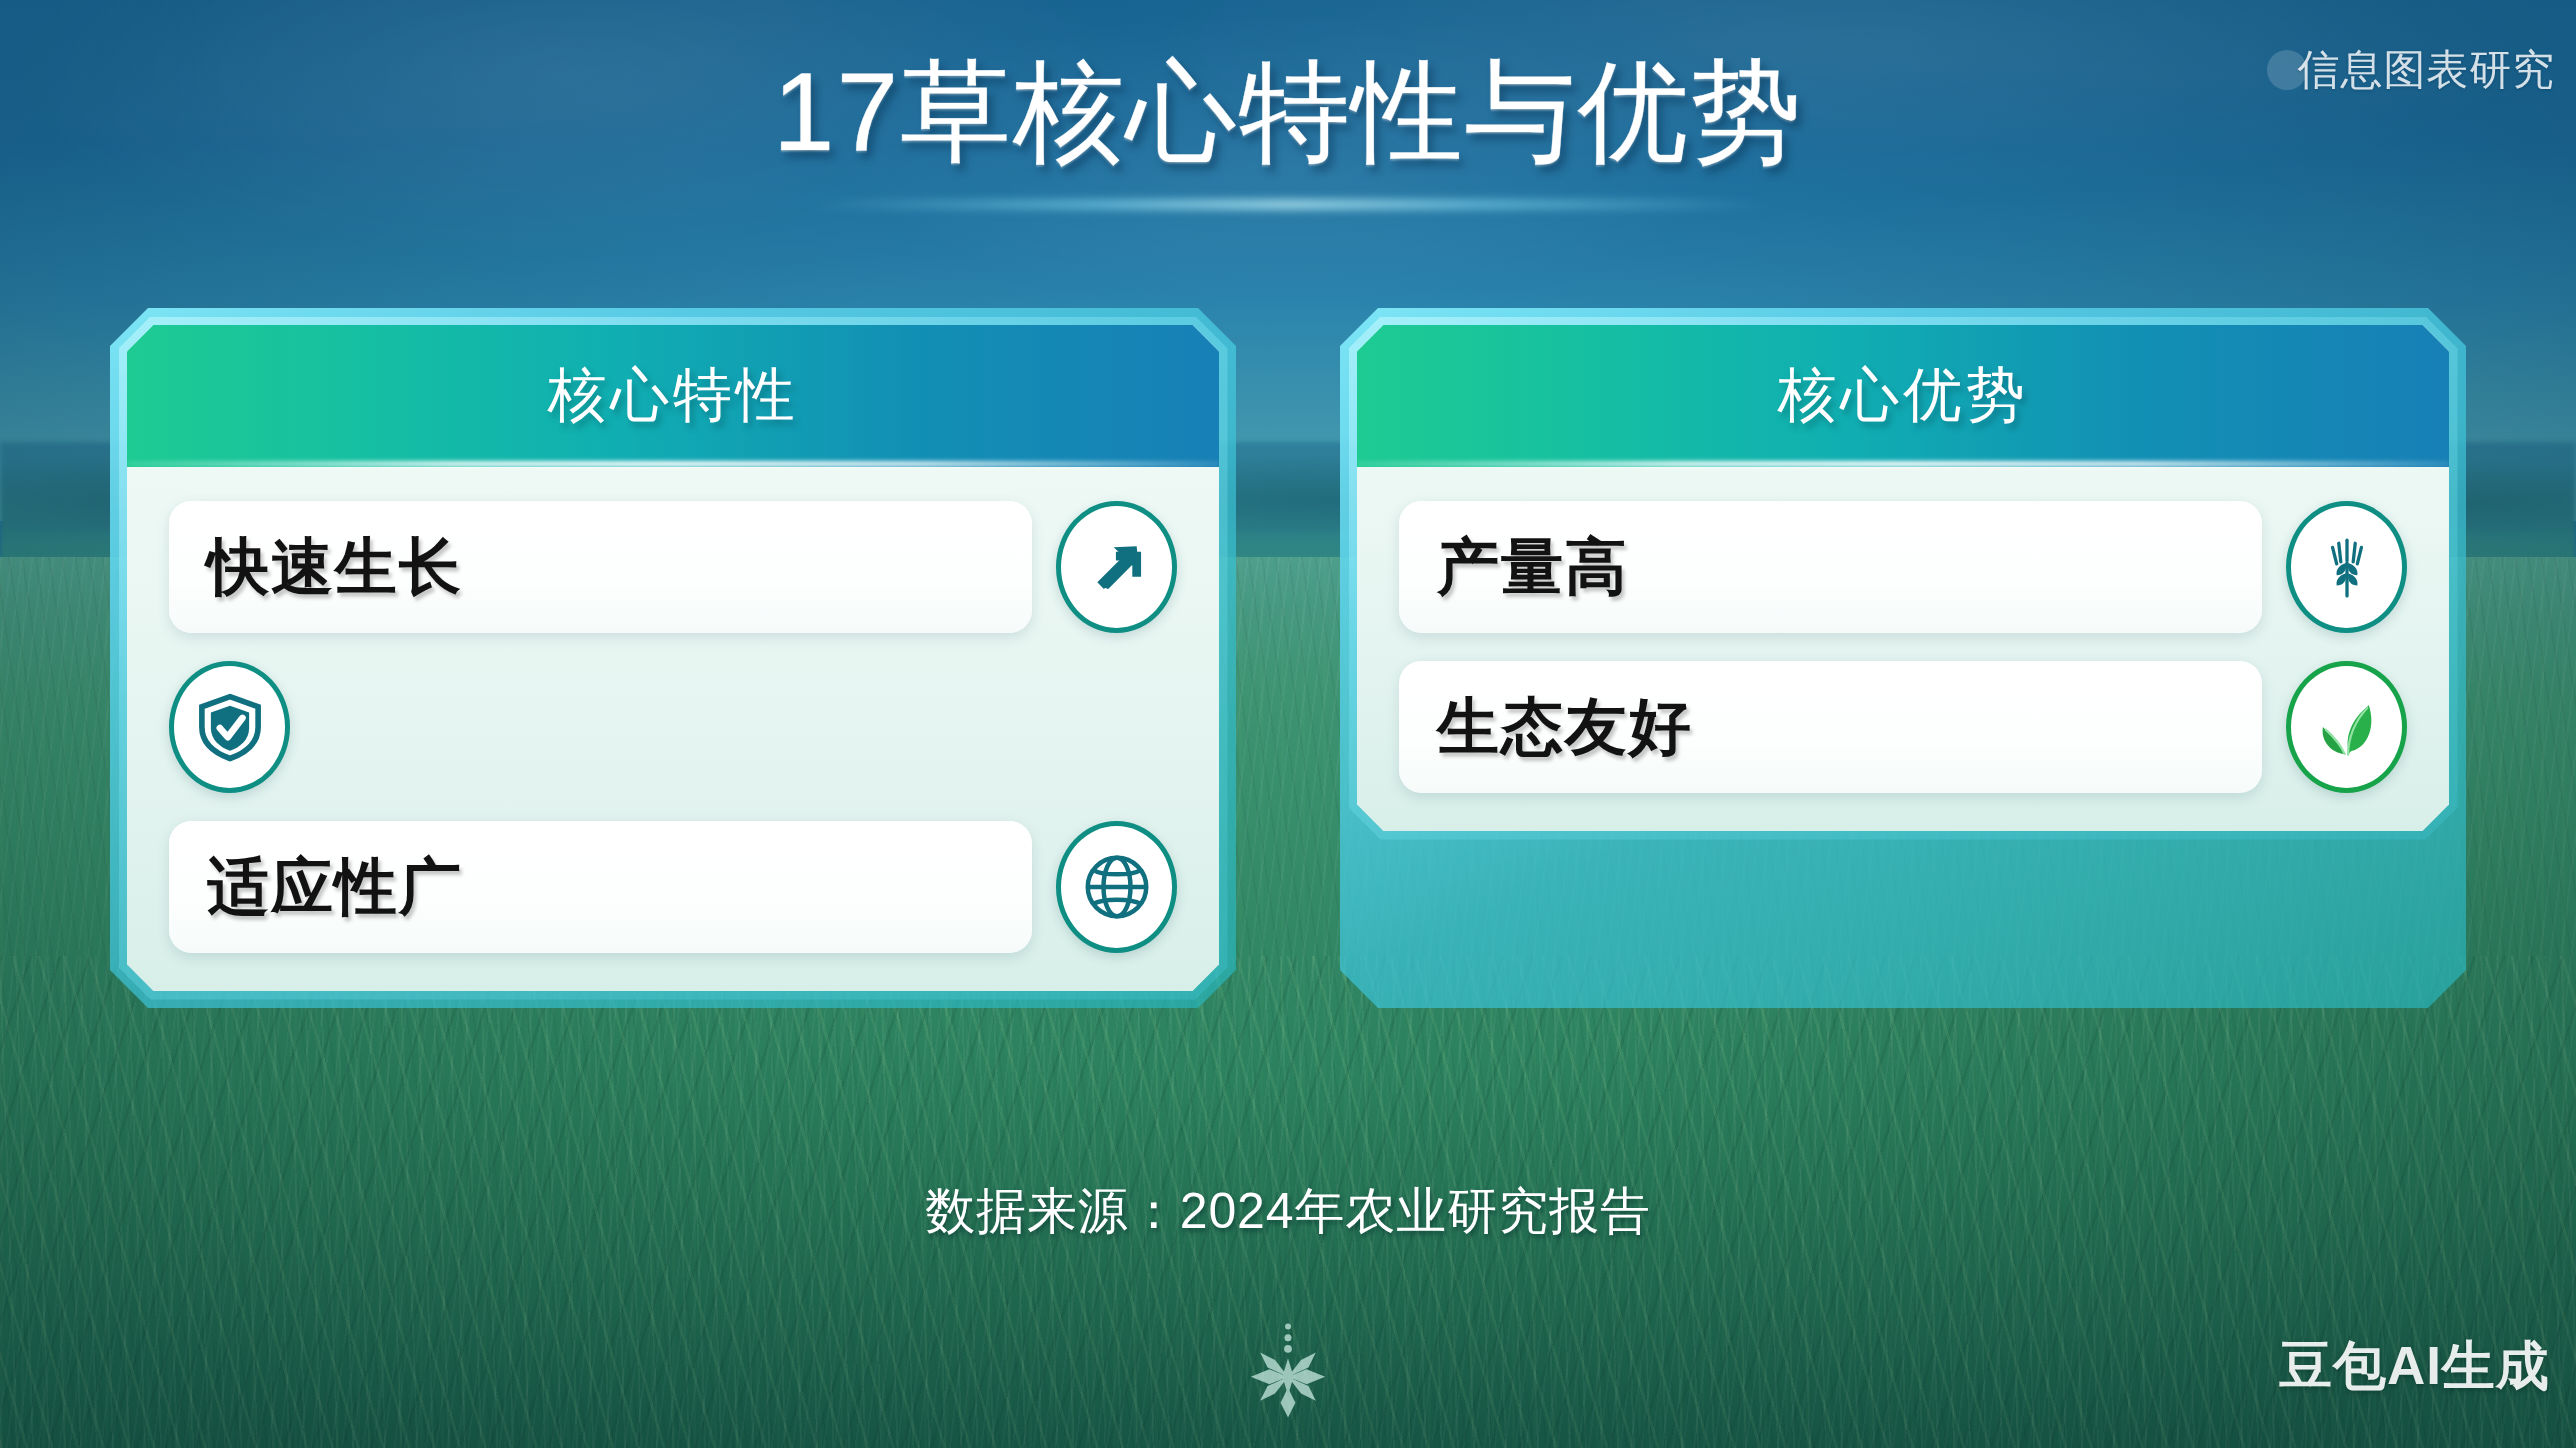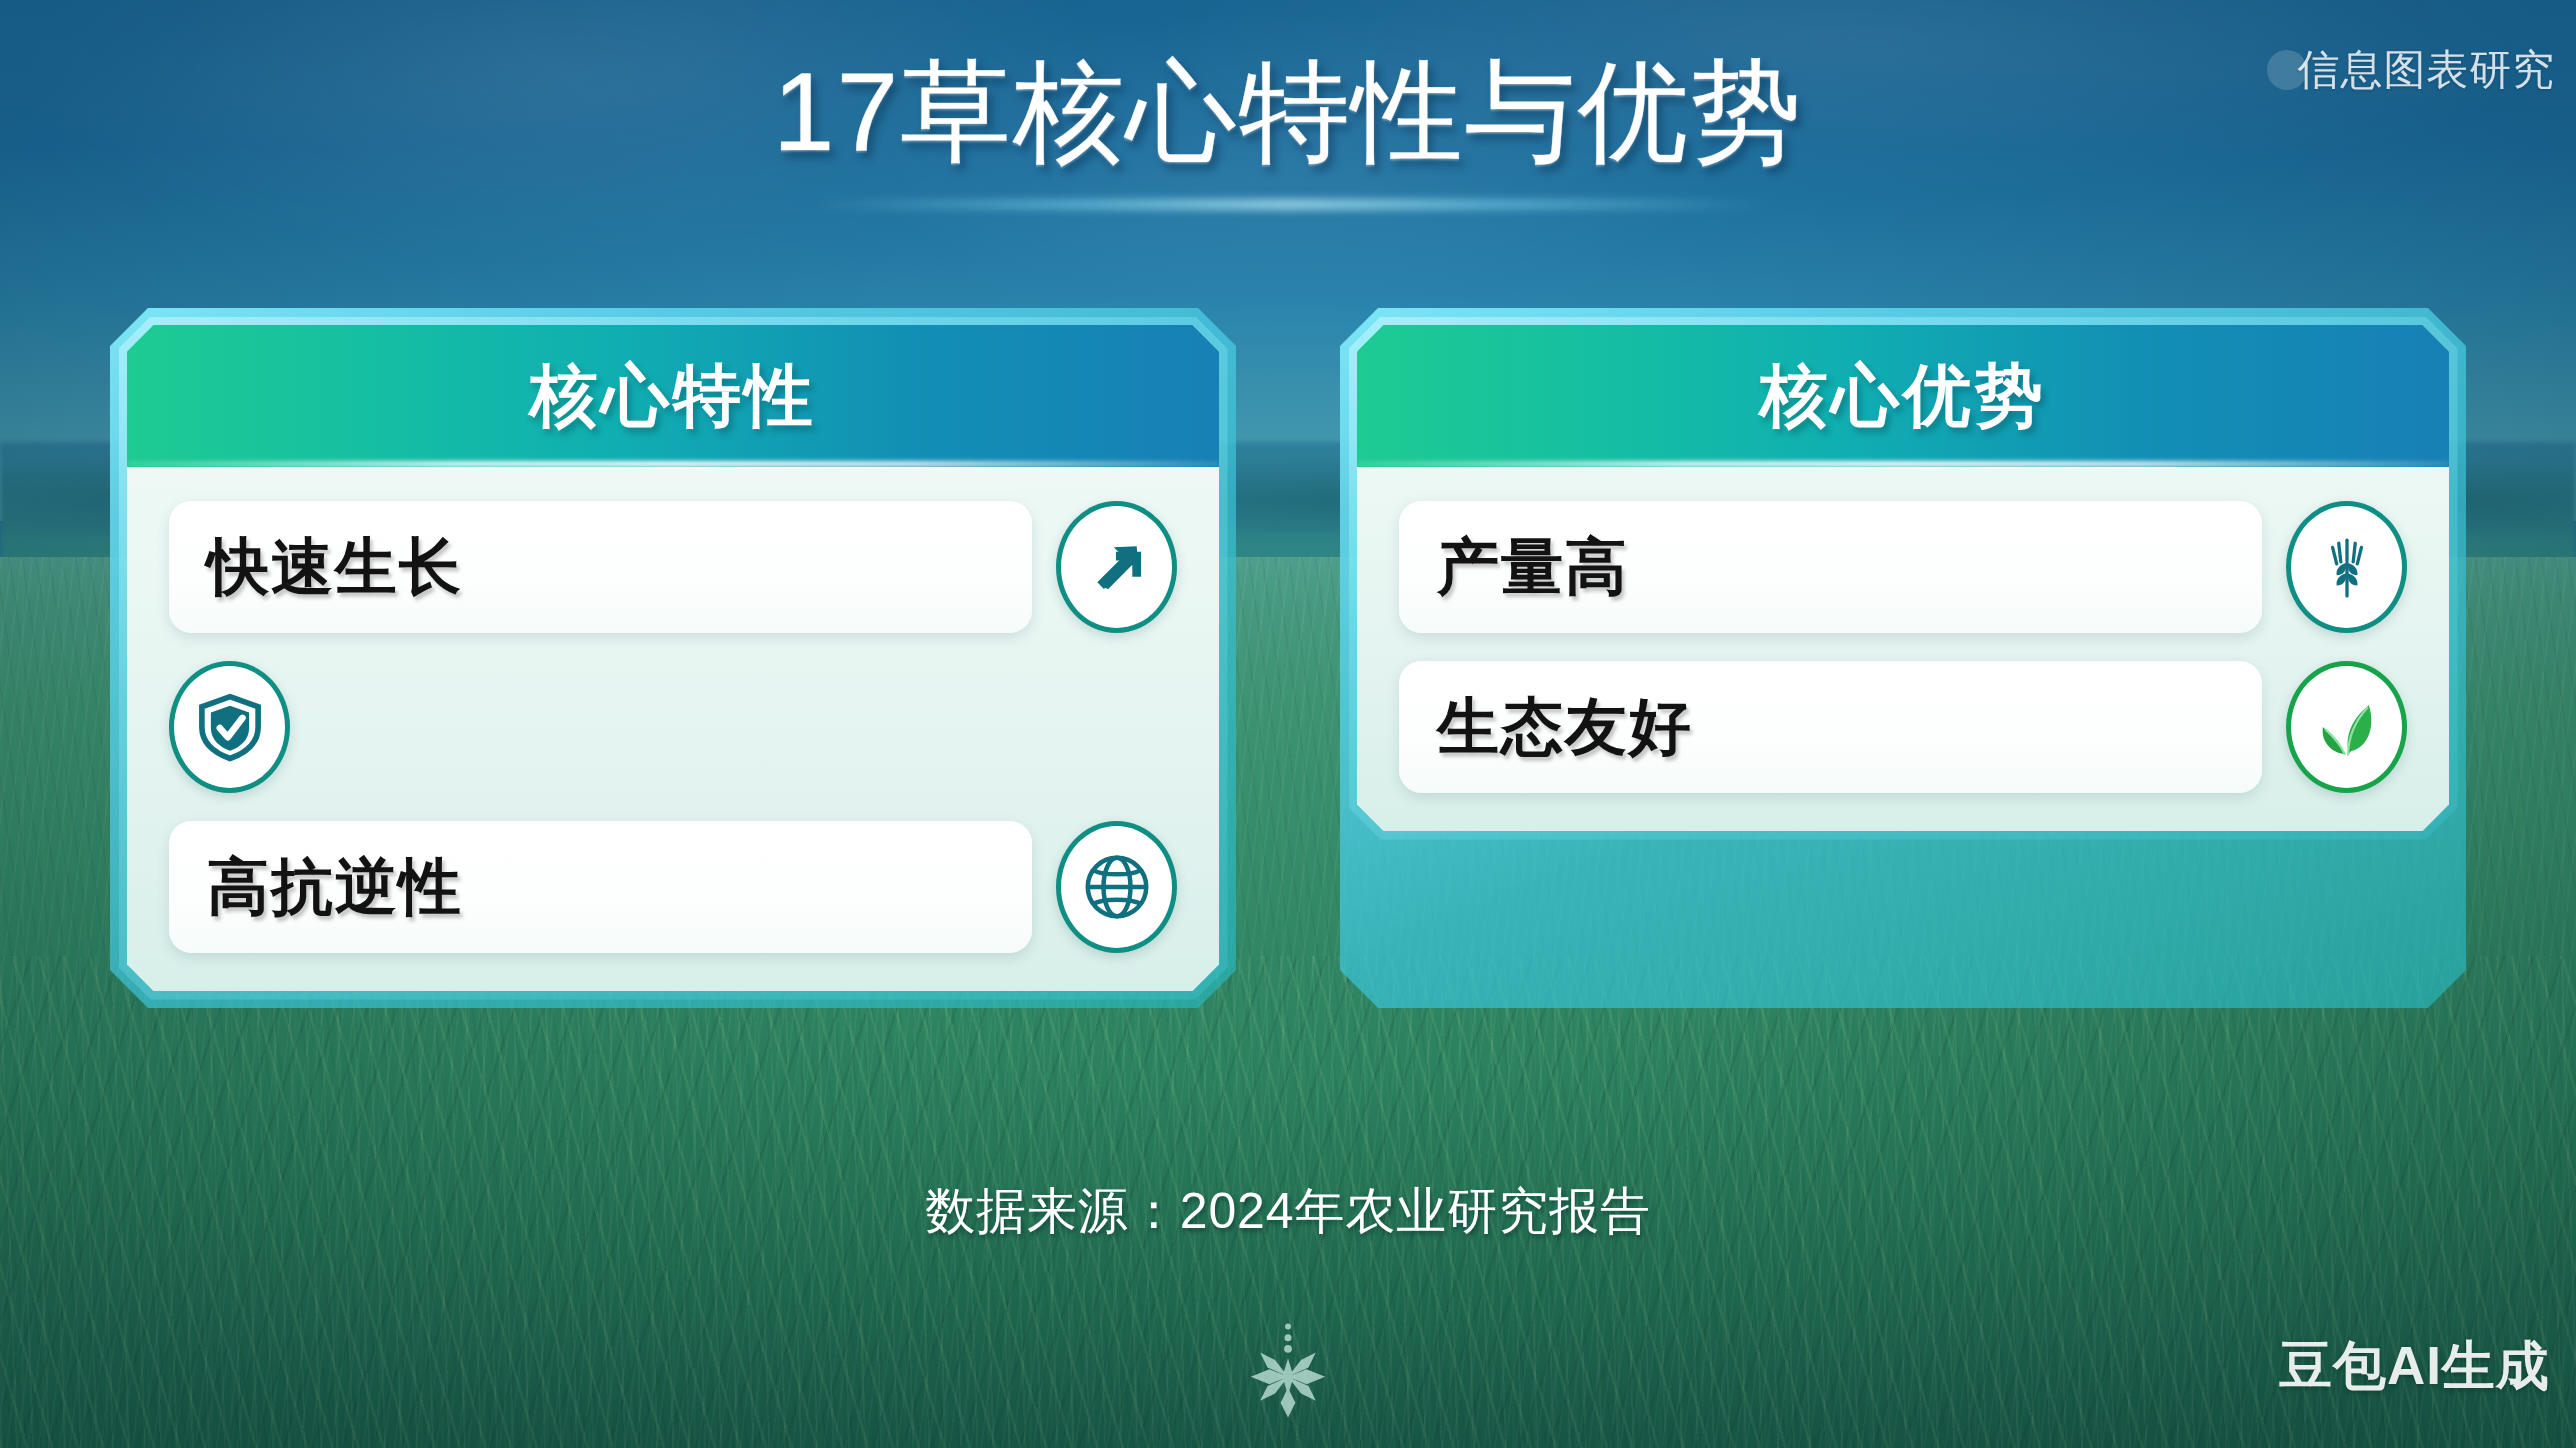--- a/index.html
+++ b/index.html
@@ -125,21 +125,21 @@
     position:relative;height:142px;
     background:linear-gradient(90deg,#1ecb92 0%, #15bfa2 22%, #10aeb2 45%, #128fb4 72%, #1780b6 100%);
     display:flex;align-items:center;justify-content:center;
   }
   .card-head:after{
     content:"";position:absolute;left:0;right:0;bottom:0;height:5.7px;
     background:linear-gradient(90deg, rgba(255,255,255,.1), rgba(255,255,255,.85) 30%, rgba(255,255,255,.95) 50%, rgba(255,255,255,.8) 72%, rgba(255,255,255,.1));
     filter:blur(1.9px);
   }
   .card-head-title{
-    font-size:68px;font-weight:bold;color:#ffffff;letter-spacing:3.8px;
+    font-size:59px;font-weight:normal;color:#ffffff;letter-spacing:3.8px;
     text-shadow:3.8px 4.7px 6.6px rgba(0,60,70,.35);
   }
   .card-body{padding:34px 42px 38px 42px;}
 
   .row{
     display:flex;align-items:center;gap:24.5px;
     margin-bottom:28px;
   }
   .row:last-child{margin-bottom:0;}
   .pill{
@@ -236,21 +236,21 @@
               <svg width="72" height="72" viewBox="0 0 64 64" aria-hidden="true">
                 <path d="M32 5 L57 14 V32 C57 46 46 55 32 60 C18 55 7 46 7 32 V14 Z" fill="none" stroke="#11707f" stroke-width="5"></path>
                 <path d="M32 13 L49 19 V33 C49 43 41 50 32 53 C23 50 15 43 15 33 V19 Z" fill="#11707f"></path>
                 <path d="M23 33 L30 41 L43 24" fill="none" stroke="#ffffff" stroke-width="6" stroke-linecap="round" stroke-linejoin="round"></path>
               </svg>
             </div>
           </div>
 
           <div class="row">
             <div class="pill">
-              <span class="pill-label">高抗逆性</span>
+              <span class="pill-label">适应性广</span>
             </div>
             <div class="icon-badge">
               <svg width="72" height="72" viewBox="0 0 64 64" aria-hidden="true">
                 <g fill="none" stroke="#11707f" stroke-width="4">
                   <circle cx="32" cy="32" r="26"></circle>
                   <ellipse cx="32" cy="32" rx="12" ry="26"></ellipse>
                   <line x1="6" y1="32" x2="58" y2="32"></line>
                   <path d="M11 17 C19 22 45 22 53 17"></path>
                   <path d="M11 47 C19 42 45 42 53 47"></path>
                 </g>

